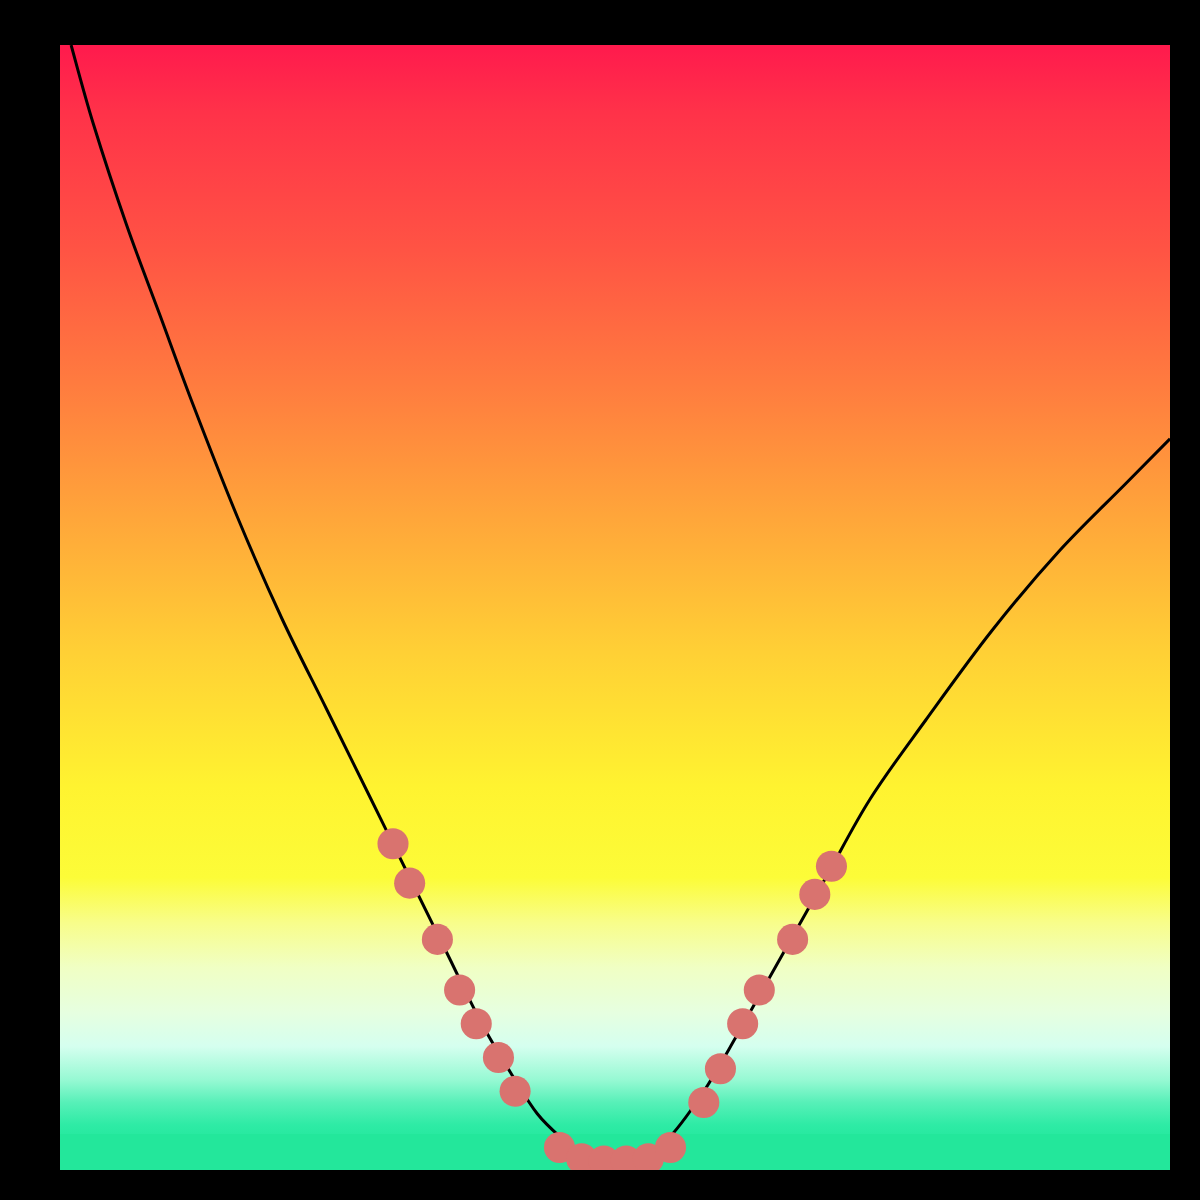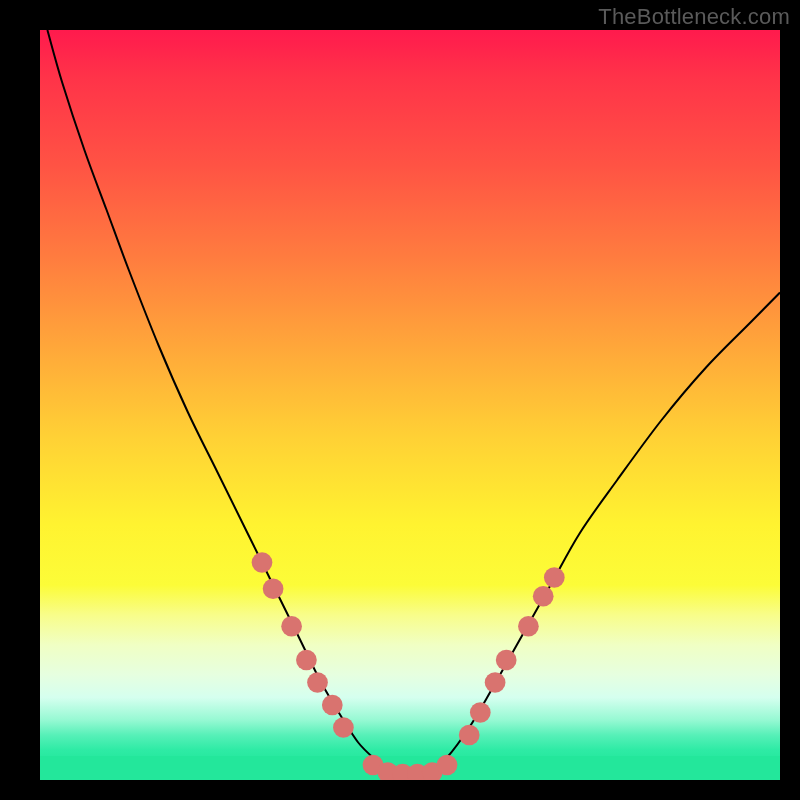--- a/index.html
+++ b/index.html
@@ -80,21 +80,20 @@
   .line {
     fill: none;
     stroke: #000;
     stroke-width: 2;
   }
 </style>
 </head>
 <body>
 
 <div class="outer">
-  <div class="watermark">TheBottleneck.com</div>
   <div class="plot">
     <div class="gradient"></div>
     <div class="green-band"></div>
     <svg class="curve" viewBox="0 0 740 750" preserveAspectRatio="none">
       <path id="curve-path" class="line" d="M 7.4 0 C 9.866666666666665 8.75 16.03333333333333 32.5 22.2 52.5 C 28.36666666666667 72.5 37 98.75 44.4 120 C 51.800000000000004 141.2499999999999 59.2 160 66.6 180 C 74 200 80.16666666666667 217.5 88.8 239.99999999999994 C 97.43333333333332 262.5 108.53333333333333 291.25 118.4 315.00000000000006 C 128.26666666666665 338.75 138.13333333333333 361.25 148 382.5 C 157.86666666666665 403.75 167.73333333333335 422.5 177.6 442.5 C 187.46666666666664 462.5 197.33333333333334 482.5 207.20000000000002 502.5 C 217.06666666666666 522.5 228.16666666666669 545 236.8 562.5 C 245.43333333333334 580 251.60000000000002 592.5 259 607.5 C 266.4 622.5 273.8 638.75 281.2 652.5 C 288.6 666.25 297.2333333333333 680 303.4 690 C 309.56666666666666 700 313.26666666666665 706.25 318.2 712.5 C 323.1333333333333 718.75 328.06666666666666 723.125 333 727.5 C 337.93333333333334 731.875 342.8666666666667 736.25 347.79999999999995 738.75 C 352.7333333333333 741.25 357.6666666666667 741.875 362.59999999999997 742.5 C 367.5333333333333 743.125 372.4666666666667 743.125 377.40000000000003 742.5 C 382.3333333333333 741.875 387.26666666666665 741.25 392.20000000000005 738.75 C 397.1333333333333 736.25 400.8333333333333 734.375 407.00000000000006 727.5 C 413.1666666666667 720.625 421.79999999999995 708.75 429.2 697.5 C 436.59999999999997 686.25 442.7666666666667 675 451.4 660 C 460.0333333333333 645 471.13333333333327 625 481 607.5 C 490.8666666666667 590 500.7333333333334 572.5 510.59999999999997 555 C 520.4666666666666 537.5 529.1 520 540.1999999999999 502.5 C 551.3 485 563.6333333333333 468.75 577.2 450 C 590.7666666666667 431.25 606.8 408.75 621.6 390 C 636.4 371.25 651.2 353.75 666 337.49999999999994 C 680.8000000000001 321.25 698.0666666666666 304.99999999999994 710.4 292.5 C 722.7333333333333 280.00000000000006 735.0666666666666 267.5 740 262.5 "></path>
       <g id="markers-group">
           <circle cx="222" cy="532.5" r="10.36" class="marker"></circle>
           <circle cx="233.1" cy="558.75" r="10.36" class="marker"></circle>
           <circle cx="251.60000000000002" cy="596.25" r="10.36" class="marker"></circle>
           <circle cx="266.4" cy="630" r="10.36" class="marker"></circle>

